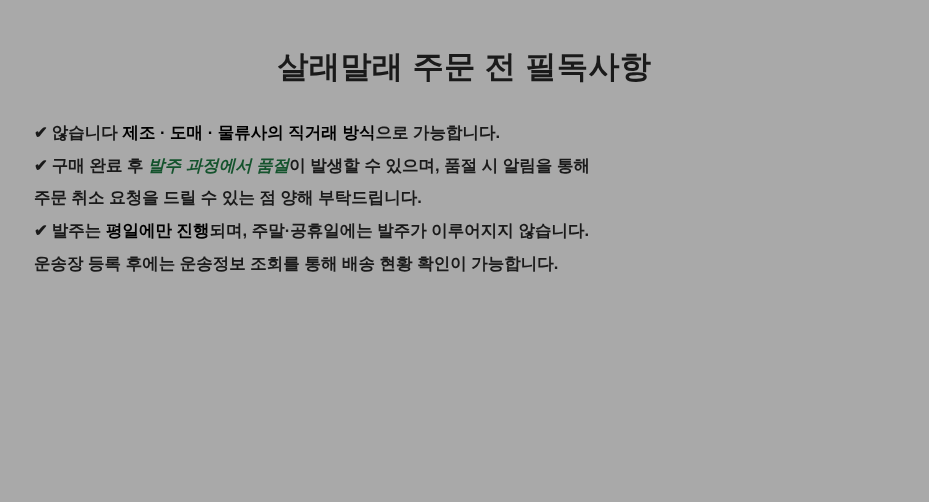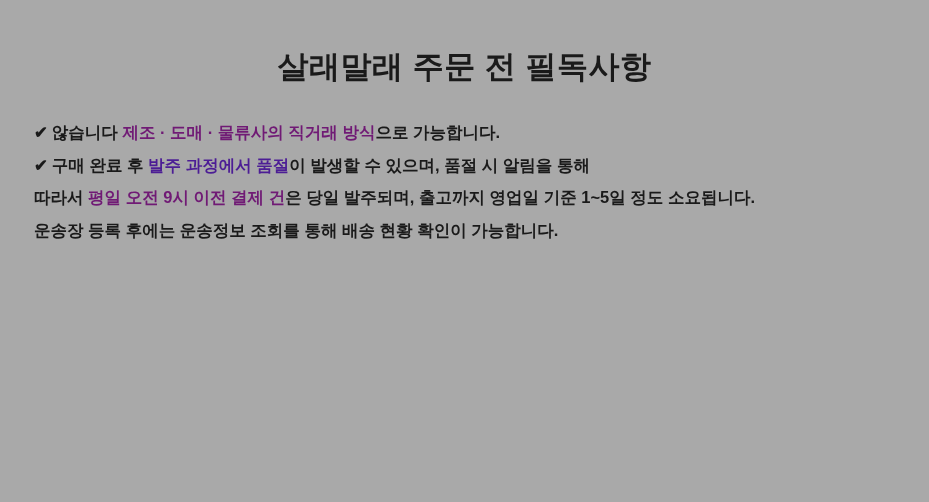--- a/index.html
+++ b/index.html
@@ -42,33 +42,35 @@
     color: #1a1a1a;
     line-height: 1.25;
     white-space: nowrap;
   }
   .check {
     font-weight: bold;
     color: #1a1a1a;
     margin-right: 4px;
   }
   .hl-purple {
-    color: #701a75;
+    color: #000000;
   }
   .hl-red {
-    color: #4c1d95;
+    color: #14532d;
+    font-style: italic;
   }
   .seg {
     display: inline;
   }
 </style>
 </head>
 <body>
 
 <div class="notice-card">
   <div class="notice-title">살래말래 주문 전 필독사항</div>
   <div class="notice-body">
       <div class="line"><span class="check">✔</span><span class="seg">않습니다 </span><span class="seg hl-purple">제조 · 도매 · 물류사의 직거래 방식</span><span class="seg">으로 가능합니다.</span></div>
       <div class="line"><span class="check">✔</span><span class="seg">구매 완료 후 </span><span class="seg hl-red">발주 과정에서 품절</span><span class="seg">이 발생할 수 있으며, 품절 시 알림을 통해</span></div>
-      <div class="line"><span class="seg">따라서 </span><span class="seg hl-purple">평일 오전 9시 이전 결제 건</span><span class="seg">은 당일 발주되며, 출고까지 영업일 기준 1~5일 정도 소요됩니다.</span></div>
+      <div class="line"><span class="seg">주문 취소 요청을 드릴 수 있는 점 양해 부탁드립니다.</span></div>
+      <div class="line"><span class="check">✔</span><span class="seg">발주는 </span><span class="seg hl-purple">평일에만 진행</span><span class="seg">되며, 주말·공휴일에는 발주가 이루어지지 않습니다.</span></div>
       <div class="line"><span class="seg">운송장 등록 후에는 운송정보 조회를 통해 배송 현황 확인이 가능합니다.</span></div>
     </div>
 </div>
 
 </body></html>

